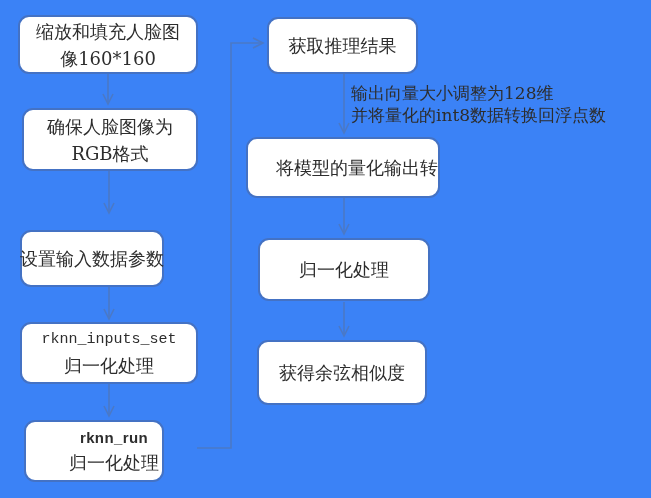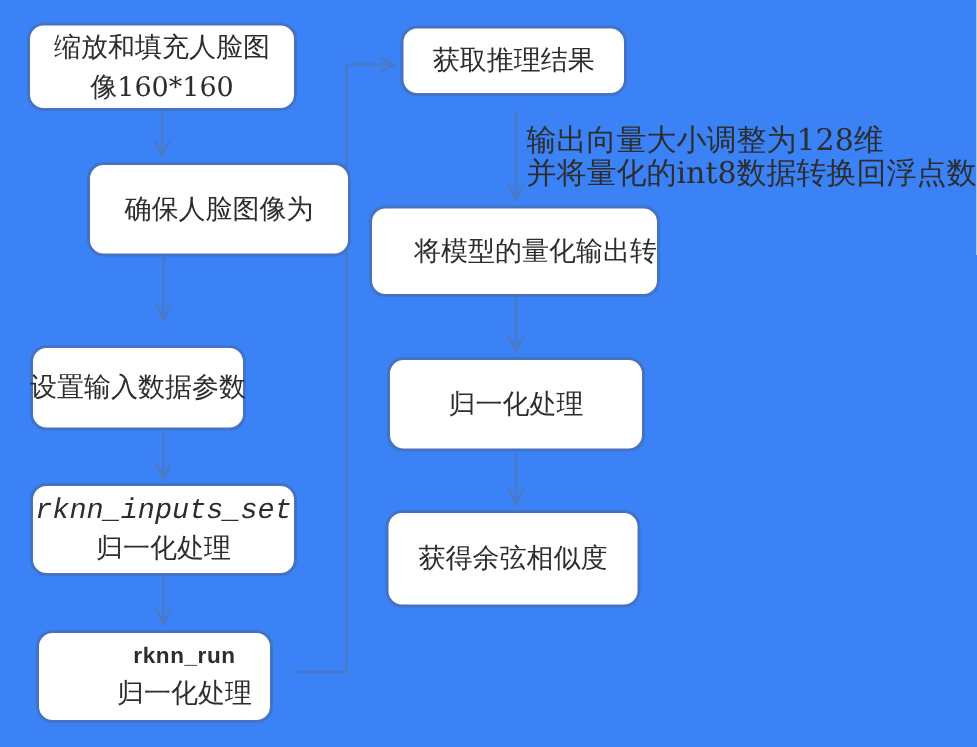--- a/index.html
+++ b/index.html
@@ -25,31 +25,31 @@
     justify-content:center;
     text-align:center;
     color:#2d2d2d;
     font-size:18px;
     line-height:27px;
     z-index:2;
   }
   .nline{display:block;white-space:nowrap;}
   .line-mono{
     font-family:"Liberation Mono","DejaVu Sans Mono",monospace;
-    font-size:19px;line-height:24px;font-style:italic;
+    font-size:15px;line-height:24px;
   }
   .line-sans{
     font-family:"Liberation Sans","DejaVu Sans",sans-serif;
     font-size:15px;font-weight:600;line-height:23px;letter-spacing:0.4px;
   }
   .annotation{
     position:absolute;
     left:351px;top:82px;
     color:#2d2d2d;
-    font-size:20px;
+    font-size:17px;
     line-height:22px;
     white-space:nowrap;
     z-index:2;
   }
 </style>
 </head>
 <body>
 
 <div class="canvas">
 
@@ -69,39 +69,40 @@
       <path d="M344,198 L344,234" marker-end="url(#arrowV)"></path>
       <path d="M344,302 L344,336" marker-end="url(#arrowV)"></path>
     </g>
   </svg>
 
   <div class="node" style="left:18px;top:15px;width:180px;height:59px;">
     <span class="nline">缩放和填充人脸图</span>
     <span class="nline">像160*160</span>
   </div>
 
-  <div class="node" style="left:22px;top:108px;width:176px;height:63px;margin-left:36px;">
+  <div class="node" style="left:22px;top:108px;width:176px;height:63px;">
     <span class="nline">确保人脸图像为</span>
+    <span class="nline">RGB格式</span>
   </div>
 
   <div class="node" style="left:20px;top:230px;width:144px;height:57px;">
     <span class="nline">设置输入数据参数</span>
   </div>
 
   <div class="node" style="left:20px;top:322px;width:178px;height:62px;">
     <span class="nline line-mono">rknn_inputs_set</span>
     <span class="nline">归一化处理</span>
   </div>
 
-  <div class="node" style="left:24px;top:420px;width:158px;height:62px;padding-left:40px;">
+  <div class="node" style="left:24px;top:420px;width:140px;height:62px;padding-left:40px;">
     <span class="nline line-sans">rknn_run</span>
     <span class="nline">归一化处理</span>
   </div>
 
-  <div class="node" style="left:267px;top:17px;width:151px;height:47px;">
+  <div class="node" style="left:267px;top:17px;width:151px;height:57px;">
     <span class="nline">获取推理结果</span>
   </div>
 
   <div class="annotation">
     <span class="nline">输出向量大小调整为128维</span>
     <span class="nline">并将量化的int8数据转换回浮点数</span>
   </div>
 
   <div class="node" style="left:246px;top:137px;width:194px;height:61px;align-items:flex-end;">
     <span class="nline">将模型的量化输出转</span>

